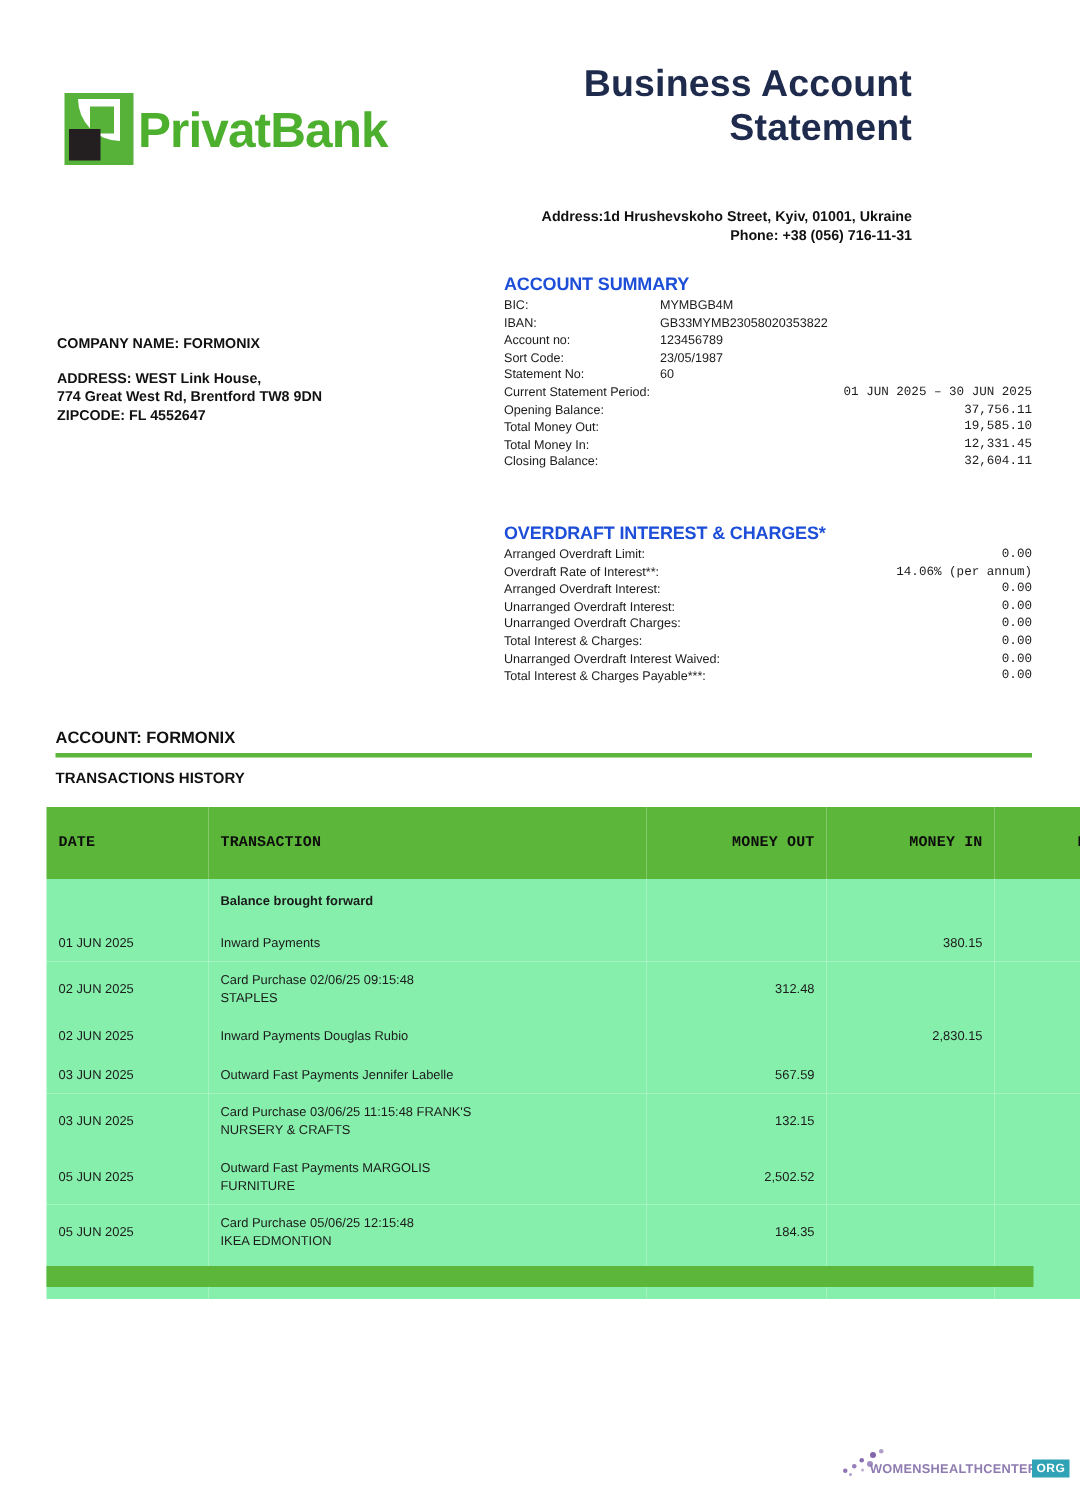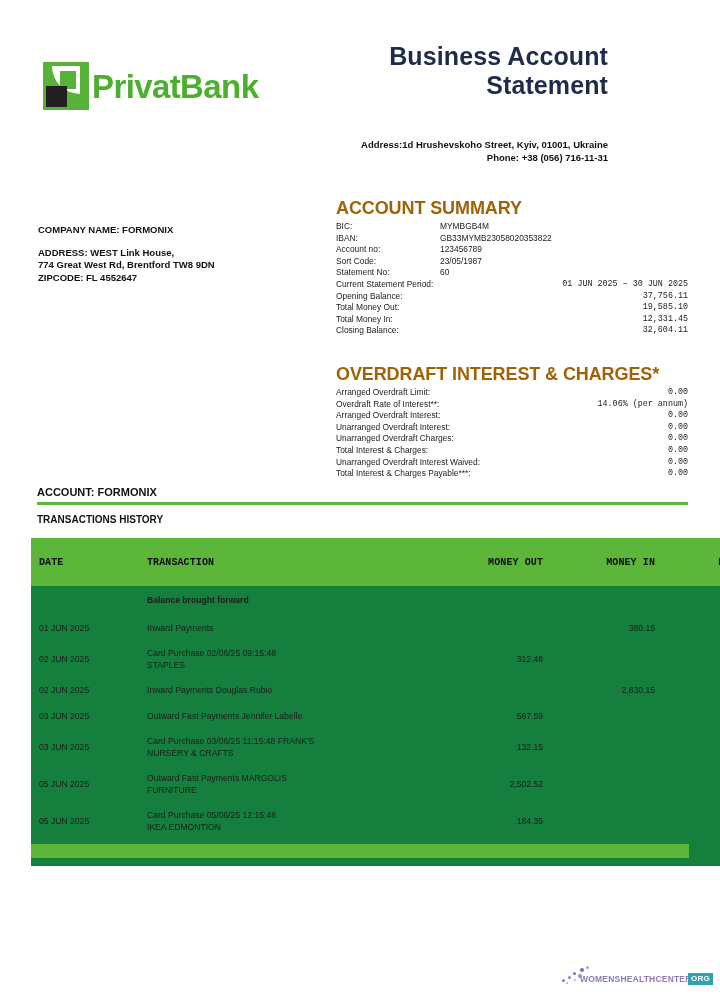--- a/index.html
+++ b/index.html
@@ -122,26 +122,25 @@
   .company .gap { height: 10px; }
 
   
   .summary {
     position: absolute;
     left: 336px;
     top: 182px;
     width: 352px;
   }
   .sec-title {
-    font-size: 18px;
+    font-size: 12px;
     font-weight: bold;
     letter-spacing: -0.1px;
-    color: #a16207;
+    color: #1d4ed8;
     margin-bottom: 2px;
-    margin-top: 16px;
   }
   .kv {
     display: flex;
     font-size: 8.4px;
     line-height: 11.6px;
     color: #1b1b1b;
   }
   .kv .k {
     flex: 0 0 auto;
   }
@@ -214,21 +213,21 @@
   .txtable th.c-out    { width: 104px; text-align: right; }
   .txtable th.c-in     { width: 96px;  text-align: right; }
   .txtable th.c-bal    { width: 90px;  text-align: right; }
 
   .txtable tbody td {
     font-size: 8.6px;
     line-height: 11.5px;
     color: #1b1b1b;
     padding: 7px 8px;
     vertical-align: middle;
-    background: #15803d;
+    background: #86efac;
   }
   .txtable tbody td.num { text-align: right; }
   .txtable tbody tr.brought td {
     font-weight: bold;
     padding-top: 9px;
     padding-bottom: 9px;
   }
   .txtable tbody td.desc .l2 { display: block; }
 
   .table-footer-bar {

